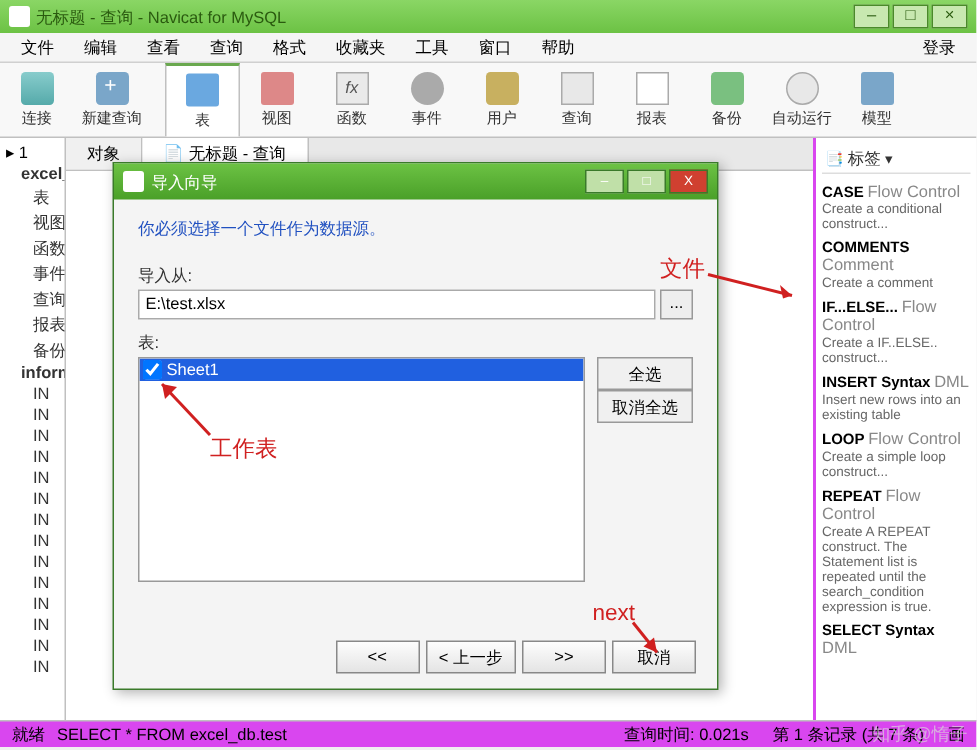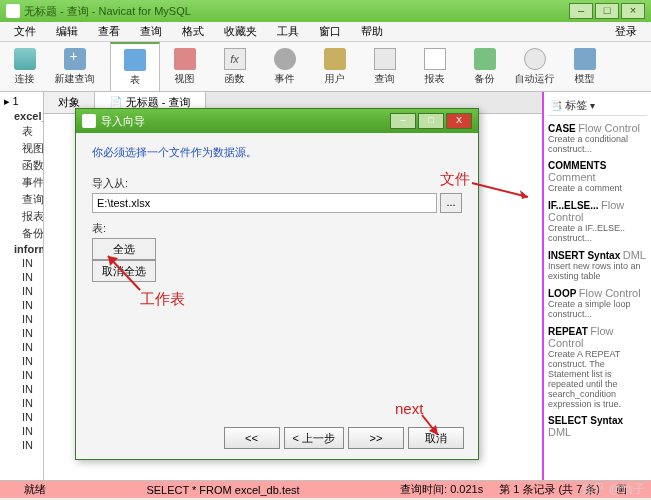--- a/index.html
+++ b/index.html
@@ -38,23 +38,23 @@
 .tree .node.ind2{padding-left:20px;color:#333}
 .center{flex:1;background:#fff;position:relative}
 .tabs{height:22px;background:#e8e8e8;display:flex;border-bottom:1px solid #c0c0c0}
 .tab{padding:3px 14px;border-right:1px solid #c0c0c0;background:#f0f0f0;cursor:pointer}
 .tab.active{background:#fff}
 .right{width:109px;background:#fff;border-left:2px solid #d946ef;overflow:hidden;padding:4px}
 .right .hdr{font-size:10px;color:#333;padding:2px;border-bottom:1px solid #ddd}
 .rsec{margin:6px 0;font-size:9px}
 .rsec b{font-size:10px}
 .rsec .d{color:#666;font-size:9px}
-.statusbar{height:18px;background:#fca5a5;border-top:1px solid #c0c0c0;display:flex;align-items:center;font-size:10px;padding:0 16px}
+.statusbar{height:18px;background:#d946ef;border-top:1px solid #c0c0c0;display:flex;align-items:center;font-size:10px;padding:0 0}
 .statusbar .seg{padding:0 8px}
-.statusbar .mid{flex:1;text-align:center}
+.statusbar .mid{flex:1;}
 
 .dialog{position:absolute;left:75px;top:108px;width:404px;height:352px;background:#f4f4f4;border:1px solid #3a7a2a;box-shadow:2px 2px 8px rgba(0,0,0,.3)}
 .dlg-title{height:24px;background:linear-gradient(#6cc244,#4aa028);display:flex;align-items:center;padding:0 6px;color:#fff}
 .dlg-title .dic{width:14px;height:14px;background:#fff;border-radius:2px;margin-right:5px}
 .dlg-title .spacer{flex:1}
 .dlg-title .dwbtn{width:26px;height:16px;margin-left:2px;background:#c0e0a8;border:1px solid #3a7a2a;cursor:pointer;text-align:center;line-height:13px;font-size:9px}
 .dlg-title .dwbtn.close{background:#d04030;color:#fff}
 .dlg-body{padding:12px 16px}
 .instr{color:#2050c0;margin-bottom:16px}
 .fld-lbl{color:#333;margin:6px 0 2px}
@@ -221,20 +221,26 @@
   </div>
   <div class="dlg-body">
     <div class="instr">你必须选择一个文件作为数据源。</div>
     <div class="fld-lbl">导入从:</div>
     <div class="fld-row">
       <input type="text" value="E:\test.xlsx" style="">
       <div class="browse">...</div>
     </div>
     <div class="fld-lbl">表:</div>
     <div class="listpane">
+      <div class="listbox">
+        <div class="row sel">
+          <input type="checkbox" checked="" style="">
+          <span>Sheet1</span>
+        </div>
+      </div>
       <div class="sidebtns">
         <button>全选</button>
         <button>取消全选</button>
       </div>
     </div>
   </div>
   <div class="dlg-foot">
     <button>&lt;&lt;</button>
     <button>&lt; 上一步</button>
     <button>&gt;&gt;</button>

